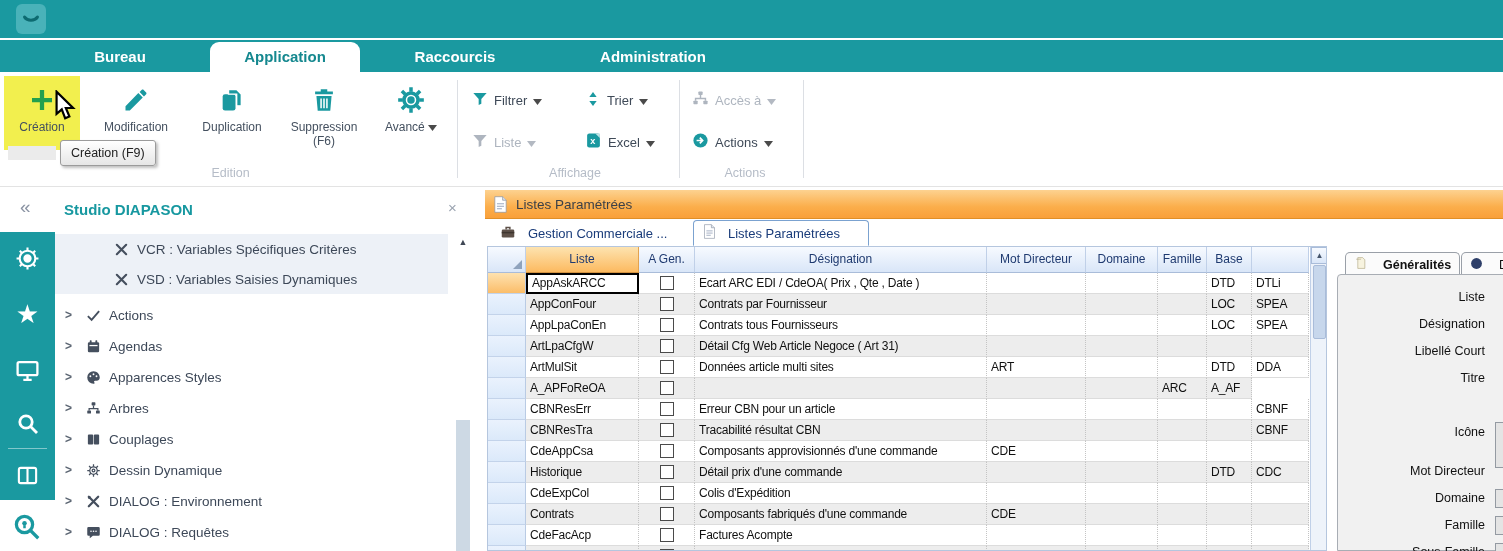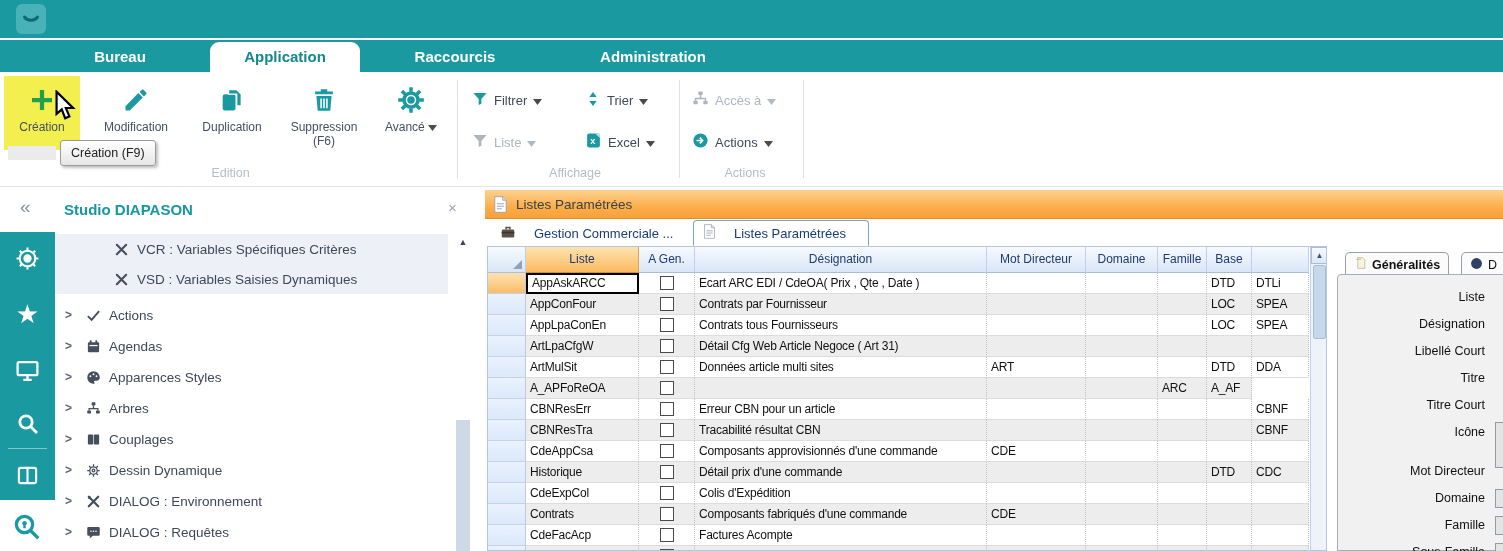--- a/index.html
+++ b/index.html
@@ -52,21 +52,21 @@
   .titem.leaf{padding-left:58px;box-sizing:border-box}
   .tscroll{left:455px;top:234px;width:16px;height:317px}
   .tscroll .up{height:16px;text-align:center;font-size:9px;color:#3f4754;line-height:16px}
   .tscroll .thumb{position:absolute;left:1px;top:186px;width:14px;height:131px;background:#cdd9e4}
 
   
   .orangebar{left:485px;top:190px;width:1018px;height:29px;
              background:linear-gradient(#fdd290,#fbae4b 60%,#f9a03a);border-bottom:1px solid #e08f28;
              box-sizing:border-box;display:flex;align-items:center}
   .orangebar .wtitle{font-size:13.5px;color:#3a3f47;margin-left:8px}
-  .doctab{position:absolute;top:221px;height:25px;display:flex;align-items:center;gap:18px;
+  .doctab{position:absolute;top:221px;height:25px;display:flex;align-items:center;gap:12px;
           font-size:13px;color:#1a3c7a;padding:0 9px}
   .doctab.active{background:#fff;border:1px solid #7ba2d0;border-bottom:1px solid #fff;border-radius:4px 4px 0 0;top:220px;height:26px;box-sizing:border-box}
 
   
   .grid{left:487px;top:246px;width:840px;height:305px;border:1px solid #b5c6de;box-sizing:border-box;background:#fff;overflow:hidden}
   .ghead,.tr{display:grid;grid-template-columns:38px 113px 56px 292px 99px 72px 49px 45px 57px}
   .ghead{height:26px}
   .th{background:linear-gradient(#f7faff,#d9e6f8);border-right:1px solid #c0d0e8;border-bottom:1px solid #a9bcd9;
       color:#1f3a70;font-size:12px;text-align:center;line-height:25px;position:relative;overflow:hidden;white-space:nowrap}
   .th.sel{background:linear-gradient(#fde3b0,#fcba60);border-right:1px solid #e3a34f;border-bottom:1px solid #d2913f}
@@ -81,21 +81,21 @@
   .rh.cur{background:linear-gradient(#fee2b0,#fbbd69)}
   .td.focus{border:2px solid #000;line-height:17px;background:#fff}
   .cb{width:12px;height:12px;background:#fff;border:1px solid #4a4a4a}
   .vscroll{position:absolute;left:822px;top:0;width:17px;height:303px;background:#eef3fa;border-left:1px solid #c0d0e8}
   .vscroll .btn{height:17px;background:linear-gradient(#f7faff,#d9e6f8);border:1px solid #a9bcd9;box-sizing:border-box;
                 text-align:center;font-size:8px;color:#44546a;line-height:16px}
   .vscroll .thumb{margin:1px 2px;height:72px;background:#c7d7ec;border:1px solid #a9bcd9;border-radius:2px}
 
   
   .dpanel{left:1337px;top:250px;width:166px;height:301px}
-  .dtab{position:absolute;top:2px;height:23px;display:flex;align-items:center;gap:5px;padding:0 8px;
+  .dtab{position:absolute;top:2px;height:23px;display:flex;align-items:center;gap:16px;padding:0 8px;
         background:#fbfbfb;border:1px solid #9aa0a8;border-bottom:none;border-radius:5px 5px 0 0;
         font-size:12.5px;color:#111}
   .dtab.active{font-weight:bold}
   .dbox{position:absolute;left:0;top:24px;width:200px;height:277px;background:#f1f1f1;
         border:1px solid #a8adb4;border-radius:4px 0 0 0;box-sizing:border-box}
   .dfield{position:absolute;left:0;width:148px;height:27px;line-height:27px;text-align:right;
           font-size:12.5px;color:#111}
   .frag{position:absolute;left:158px;width:9px;background:#e4e4e4;border:1px solid #949aa2}
 </style>
 </head>
@@ -655,21 +655,20 @@
           <circle cx="12" cy="12" r="10" fill="#2e3f69"></circle>
         </svg></span>
     <span>D</span>
   </div>
   <div class="dbox"></div>
 
   <div class="dfield" style="top:34px">Liste</div>
   <div class="dfield" style="top:61px">Désignation</div>
   <div class="dfield" style="top:88px">Libellé Court</div>
   <div class="dfield" style="top:115px">Titre</div>
-  <div class="dfield" style="top:142px">Titre Court</div>
   <div class="dfield" style="top:169px">Icône</div>
   <div class="dfield" style="top:208px">Mot Directeur</div>
   <div class="dfield" style="top:235px">Domaine</div>
   <div class="dfield" style="top:262px">Famille</div>
   <div class="dfield" style="top:289px">Sous-Famille</div>
 
   <div class="frag" style="top:172px;height:44px"></div>
   <div class="frag" style="top:239px;height:17px"></div>
   <div class="frag" style="top:266px;height:17px"></div>
   <div class="frag" style="top:293px;height:17px"></div>

